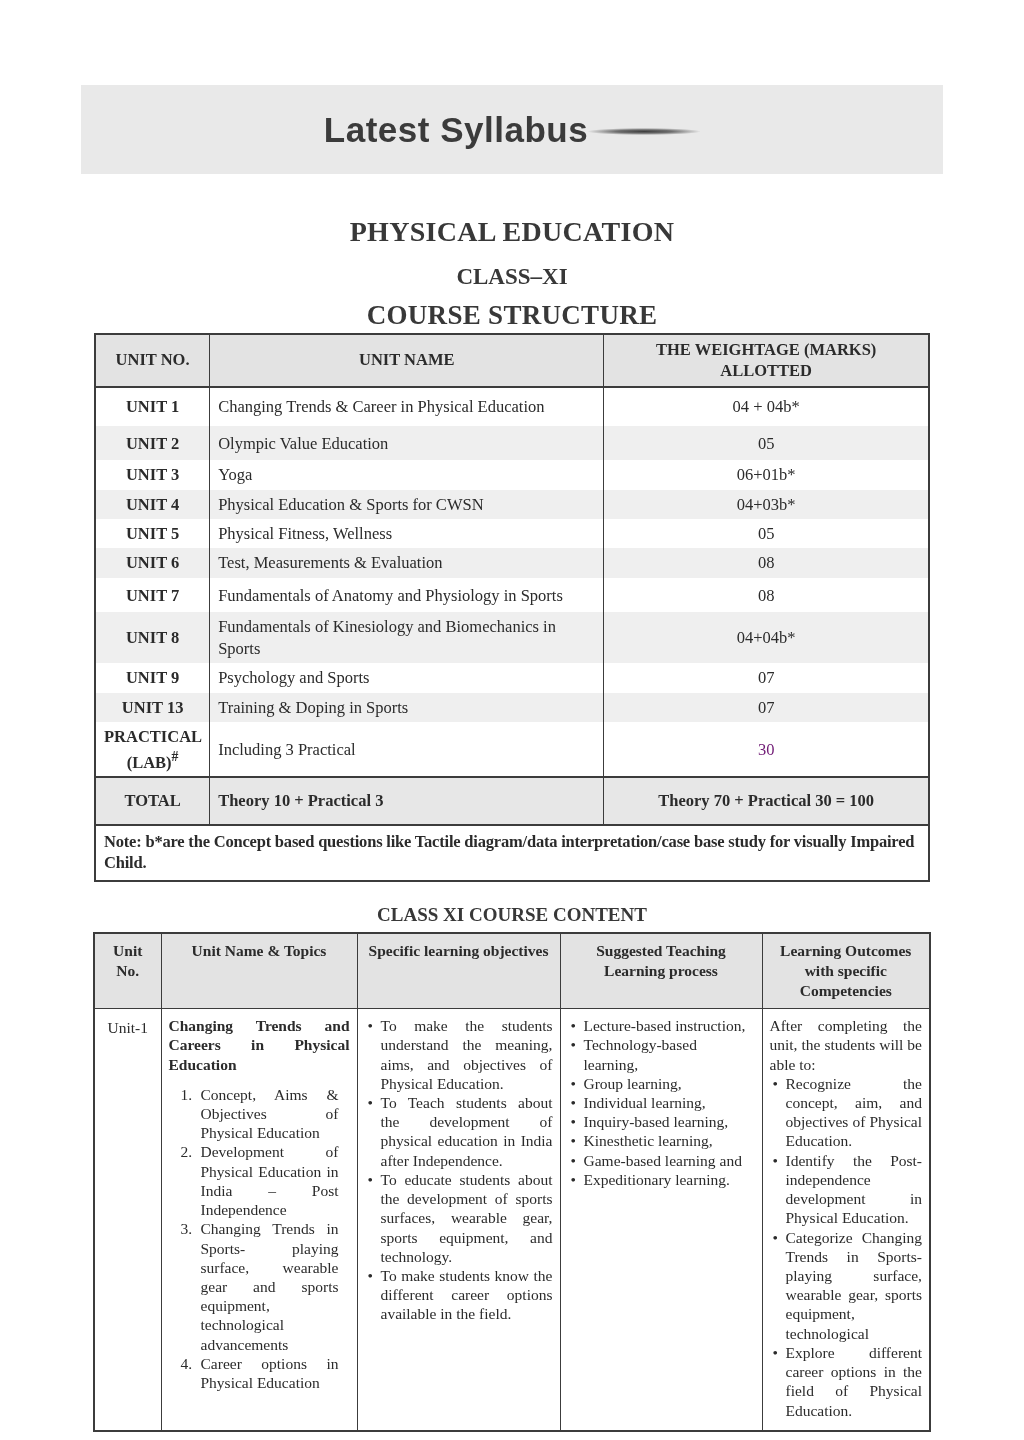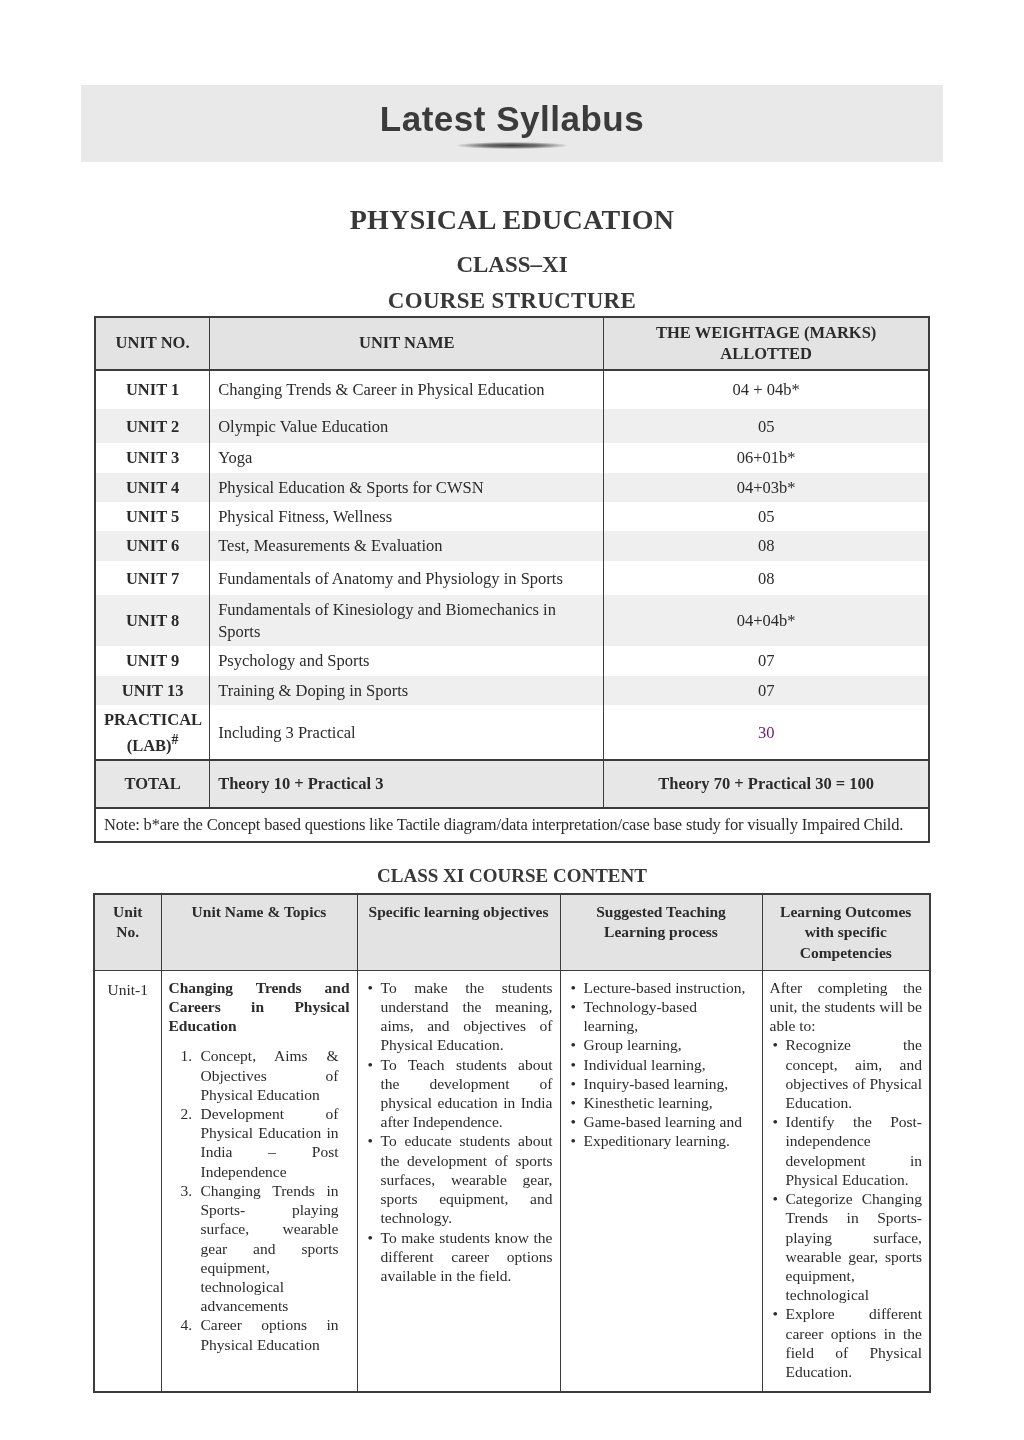--- a/index.html
+++ b/index.html
@@ -9,43 +9,43 @@
     background: #ffffff;
     font-family: "Liberation Serif", "DejaVu Serif", serif;
     color: #2b2b2b;
     overflow: hidden;
   }
   .page { padding-top: 85px; position: relative; height: 100%; }
 
   
   .banner {
     margin: 0 81px;
-    height: 77px;
+    height: 89px;
     background: #e9e9e9;
-    display: flex; flex-direction: column;
+    display: flex; flex-direction: row;
     align-items: center; justify-content: center;
   }
   .banner-title {
     font-family: "Liberation Sans", "DejaVu Sans", sans-serif;
     font-weight: bold;
     font-size: 35px;
     color: #3b3b3b;
     margin: 0;
     letter-spacing: 0.5px;
   }
   .swoosh {
     width: 112px; height: 7px; margin-top: 3px;
     background: radial-gradient(ellipse at center, #3f3f3f 0%, #6e6e6e 35%, rgba(150,150,150,0) 72%);
   }
 
   
   .titles { text-align: center; margin-top: 42px; color: #383838; }
   .subject  { font-size: 28px; font-weight: bold; margin: 0 0 7px; letter-spacing: 0.3px; }
   .class-line { font-size: 23px; font-weight: bold; margin: 16px 0 10px; }
-  .section  { font-size: 23px; font-weight: bold; margin: 0 0 2px; letter-spacing: 0.3px; }
+  .section  { font-size: 27px; font-weight: bold; margin: 0 0 2px; letter-spacing: 0.3px; }
 
   
   table.structure {
     width: 836px; margin: 2px auto 0;
     border-collapse: collapse;
     border: 2px solid #3c3c3c;
     font-size: 16.5px;
     line-height: 1.3;
   }
   .structure col.c1 { width: 110px; }
@@ -71,21 +71,21 @@
   .structure tr.total-row {
     background: #e7e7e7;
     border-top: 2px solid #3c3c3c;
     border-bottom: 2px solid #3c3c3c;
     font-weight: bold;
     border-radius: 11px;
   }
   .structure tr.total-row td { padding-top: 12px; padding-bottom: 12px; }
   .structure tr.note-row td {
     background: #ffffff;
-    font-weight: 400;
+    font-weight: 700;
     letter-spacing: -0.2px;
     padding: 5px 8px 6px;
   }
 
   
   .content-heading {
     text-align: center;
     font-size: 19px;
     font-weight: bold;
     color: #383838;

